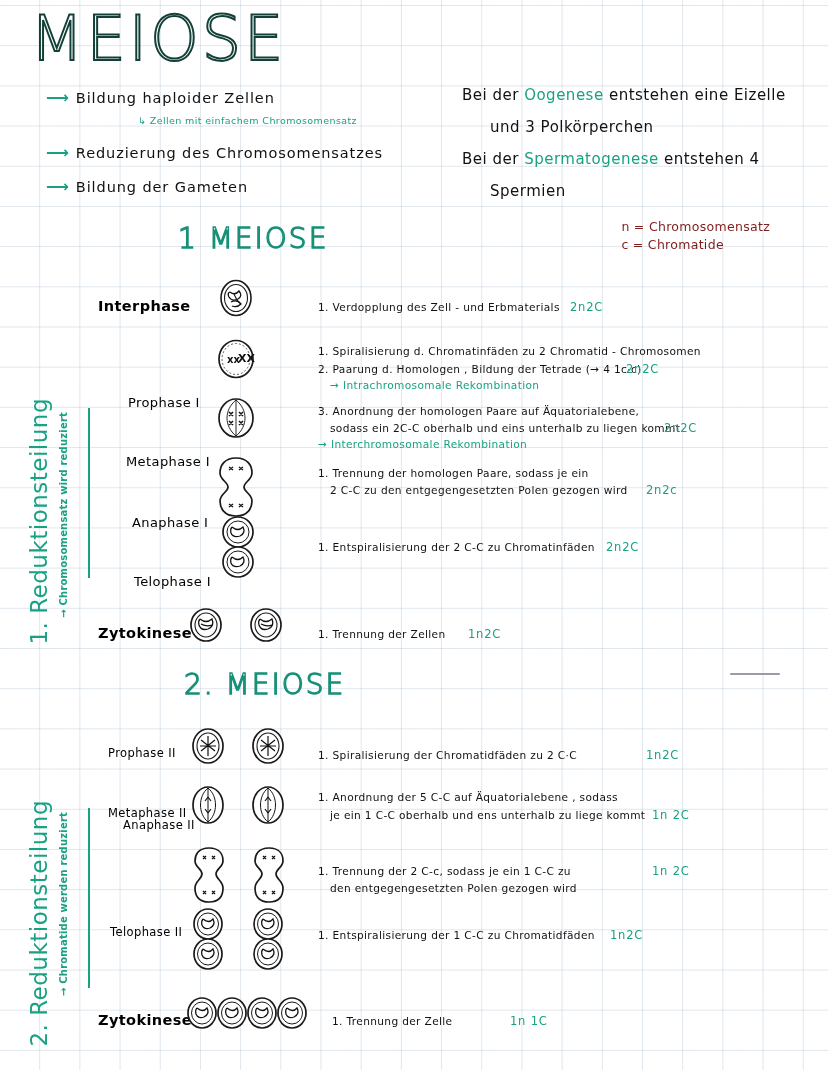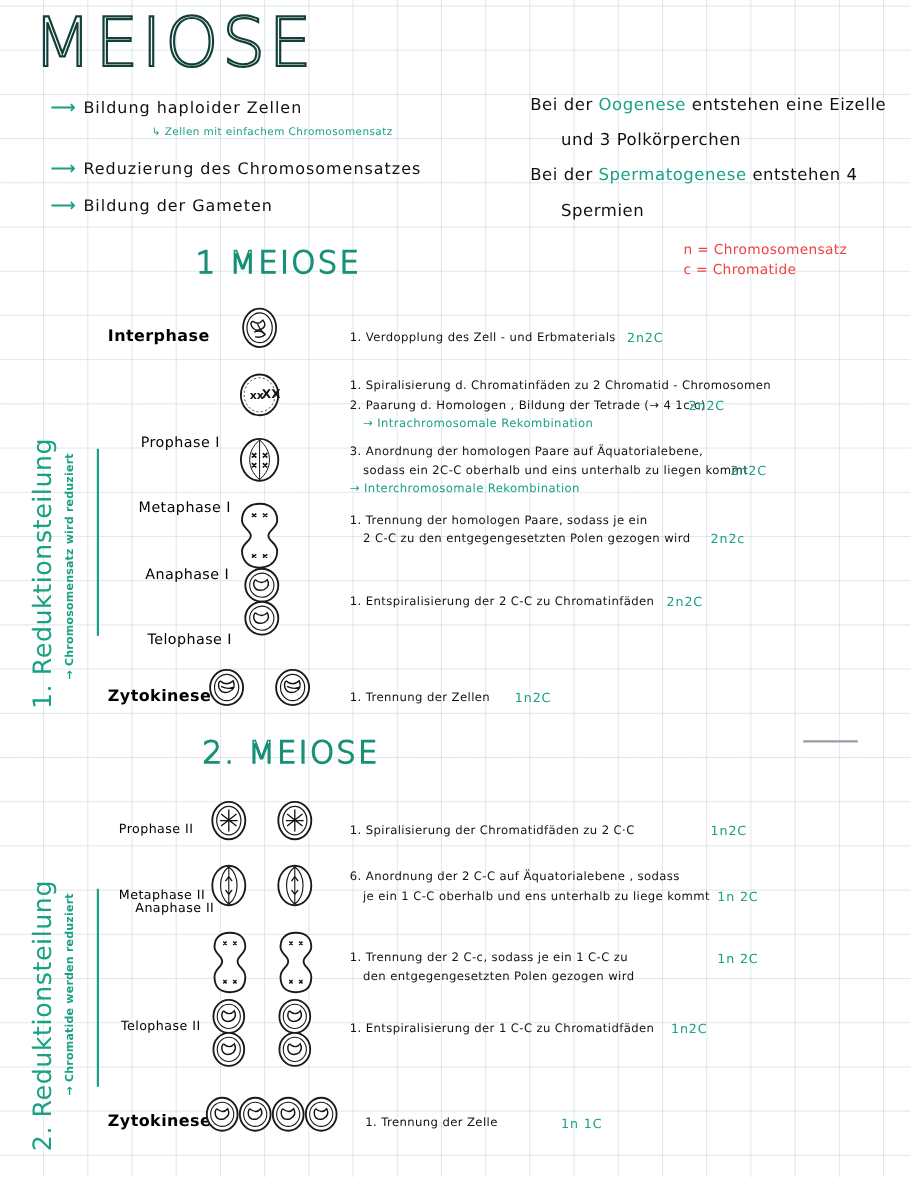--- a/index.html
+++ b/index.html
@@ -25,29 +25,29 @@
     position:absolute;left:30px;top:2px;
     font-size:62px;letter-spacing:3px;
     color:transparent;
     -webkit-text-stroke:2px #123f37;
     font-family:"DejaVu Sans", sans-serif;
     font-weight:300;
   }
   .bullet{position:absolute;font-size:14.5px;color:#111;letter-spacing:.9px;white-space:nowrap;}
   .arrow{color:#19a184;font-size:16px;font-weight:bold;margin-right:6px;}
   .subnote{position:absolute;font-size:9.5px;color:#19a184;letter-spacing:.4px;white-space:nowrap;}
-  .rcol{position:absolute;font-size:15px;color:#111;letter-spacing:.5px;white-space:nowrap;margin-left:20px;}
+  .rcol{position:absolute;font-size:15px;color:#111;letter-spacing:.5px;white-space:nowrap;}
   .rcol em{font-style:normal;color:#19a184;}
 
   
   .sechead{
     position:absolute;font-size:28px;letter-spacing:2px;
     color:transparent;-webkit-text-stroke:1.4px #179078;font-weight:300;
   }
-  #legend{position:absolute;right:58px;top:218px;font-size:12.5px;color:#ef4444;line-height:18px;letter-spacing:.3px;text-align:left;}
+  #legend{position:absolute;right:58px;top:218px;font-size:12.5px;color:#7f1d1d;line-height:18px;letter-spacing:.3px;text-align:left;}
 
   
   .vlabel{
     position:absolute;
     writing-mode:vertical-rl;transform:rotate(180deg);
     color:#19a184;white-space:nowrap;
   }
   .vlabel .big{font-size:23px;letter-spacing:.5px;}
   .vlabel .small{font-size:10px;letter-spacing:.2px;font-weight:bold;}
   .vrule{position:absolute;width:2px;background:#19a184;}
@@ -237,21 +237,21 @@
       <path d="M18 13 l-3 4 M18 13 l3 4 M18 29 l-3 -4 M18 29 l3 -4" stroke="#111" stroke-width="1.2"></path>
     </svg>
   </div>
   <div class="cellwrap" style="left:250px;top:784px;">
     <svg width="36" height="42" viewBox="0 0 36 42">
       <ellipse cx="18" cy="21" rx="15" ry="18" fill="#fff" stroke="#1a1a1a" stroke-width="1.7"></ellipse>
       <path d="M18 4 C8 12 8 30 18 38 M18 4 C28 12 28 30 18 38 M18 4 L18 38" fill="none" stroke="#111" stroke-width="1"></path>
       <path d="M18 13 l-3 4 M18 13 l3 4 M18 29 l-3 -4 M18 29 l3 -4" stroke="#111" stroke-width="1.2"></path>
     </svg>
   </div>
-  <div class="desc" style="left:318px;top:790px;">6. Anordnung der    2 C-C  auf  Äquatorialebene , sodass</div>
+  <div class="desc" style="left:318px;top:790px;">1. Anordnung der    5 C-C  auf  Äquatorialebene , sodass</div>
   <div class="desc" style="left:330px;top:808px;">je  ein   1 C-C   oberhalb  und  ens  unterhalb  zu  liege  kommt</div>
   <div class="nc" style="left:652px;top:808px;">1n 2C</div>
 
   <div class="phase-name pn-sm" style="left:110px;top:818px;margin-left:13px;">Anaphase II</div>
   <div class="cellwrap" style="left:192px;top:846px;">
     <svg width="34" height="58" viewBox="0 0 34 58">
       <path d="M17 2 C28 2 31 9 31 15 C31 21 24 23 24 28 C24 33 31 35 31 42 C31 49 28 56 17 56 C6 56 3 49 3 42 C3 35 10 33 10 28 C10 23 3 21 3 15 C3 9 6 2 17 2 Z" fill="#fff" stroke="#1a1a1a" stroke-width="1.7"></path>
       <g stroke="#111" stroke-width="1.3">
         <path d="M11 10 l3 3 M14 10 l-3 3 M20 10 l3 3 M23 10 l-3 3"></path>
         <path d="M11 45 l3 3 M14 45 l-3 3 M20 45 l3 3 M23 45 l-3 3"></path>

